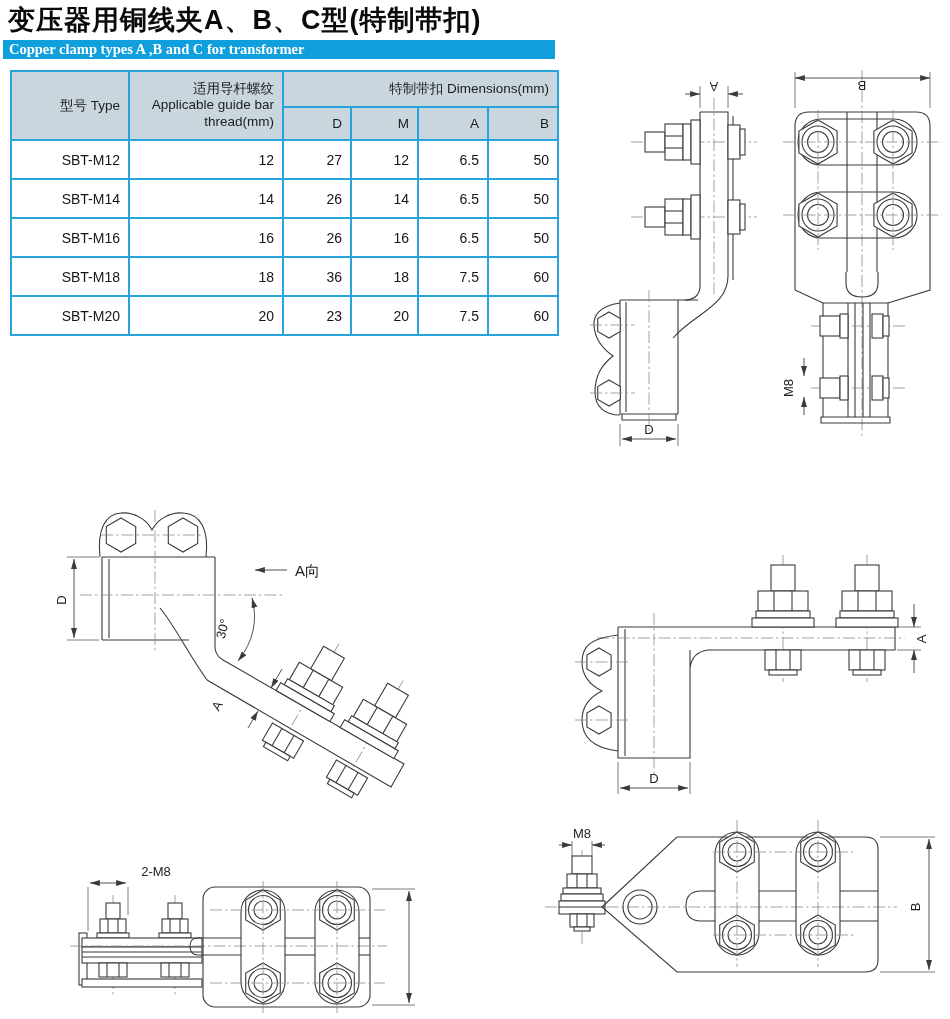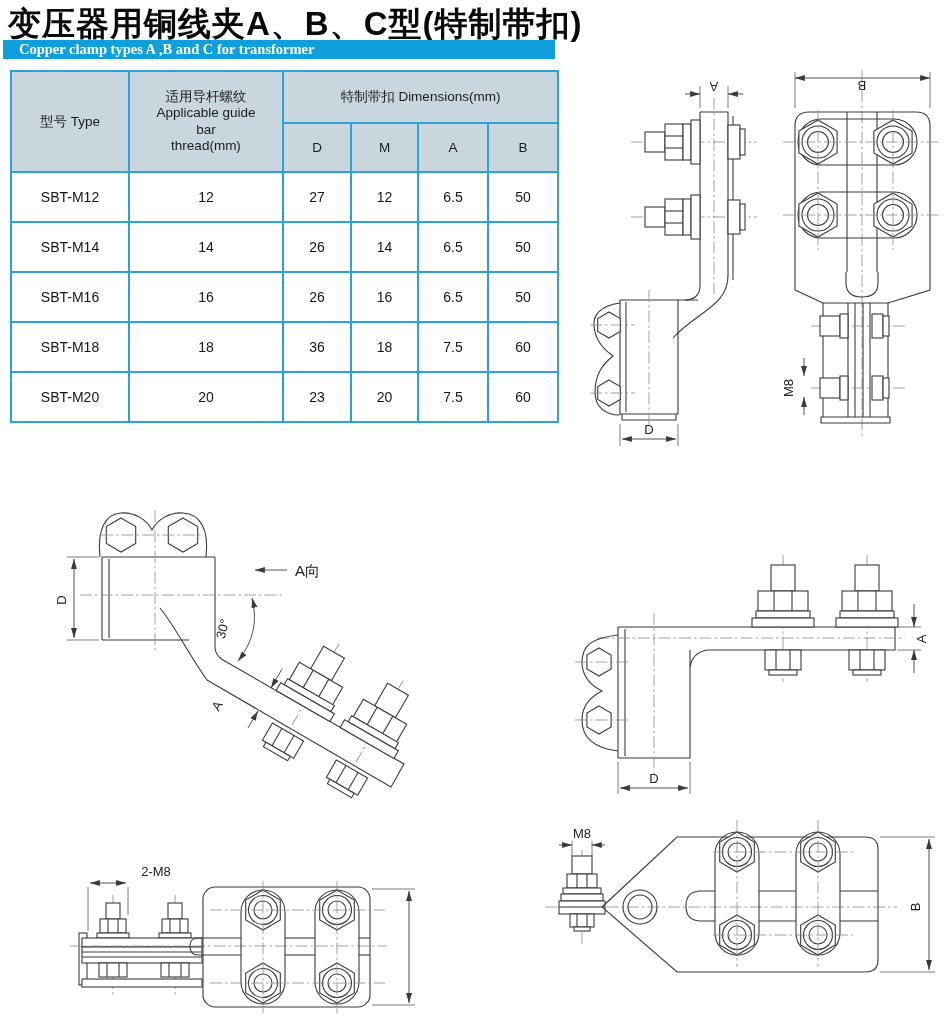--- a/index.html
+++ b/index.html
@@ -1,27 +1,27 @@
 <!DOCTYPE html>
 <html><head>
 <meta charset="utf-8">
 <style>
   html,body{margin:0;padding:0}
   body{position:relative;width:950px;height:1019px;background:#ffffff;
        font-family:"Liberation Sans",sans-serif;overflow:hidden}
-  .title{position:absolute;left:8px;top:2px;font-size:33px;font-weight:bold;
+  .title{position:absolute;left:8px;top:2px;font-size:27px;font-weight:bold;
          color:#0a0a0a;letter-spacing:1px;white-space:nowrap}
   .banner{position:absolute;left:3px;top:40px;width:552px;height:19px;
           background:#0f9fdc;color:#ffffff;font-family:"Liberation Serif",serif;
-          font-weight:bold;font-size:14.5px;line-height:19px;padding-left:16px;
+          font-weight:bold;font-size:14.5px;line-height:19px;padding-left:6px;
           box-sizing:border-box;white-space:nowrap}
   table.spec{position:absolute;left:10px;top:70px;width:547px;
              border-collapse:collapse;table-layout:fixed;background:#fff}
-  table.spec th,table.spec td{border:2px solid #29a3dc;text-align:center;
-             vertical-align:middle;padding:16px}
+  table.spec th,table.spec td{border:2px solid #29a3dc;text-align:right;
+             vertical-align:middle;padding:8px}
   table.spec thead th{background:#c9d6de;font-weight:normal;font-size:13.5px;color:#1c1c1c}
   .th-small{font-size:12.5px;line-height:1.2;white-space:pre-line}
   table.spec thead tr.r1{height:32px}
   table.spec thead tr.r2{height:26px}
   table.spec tbody tr{height:39px}
   table.spec tbody td{font-size:14px;color:#151515;background:#fff}
   svg.panel{position:absolute}
   .ln{stroke:#3b3b3b;stroke-width:1.1;fill:none}
   .fw{stroke:#3b3b3b;stroke-width:1.1;fill:#ffffff}
   .ex{stroke:#5a5a5a;stroke-width:0.8;fill:none}

